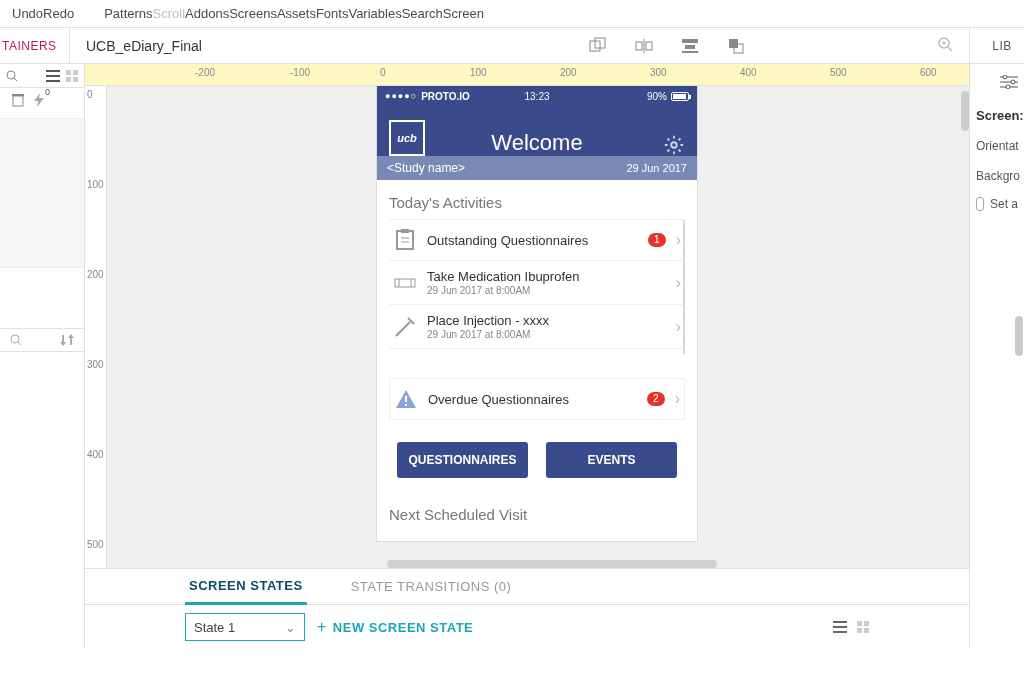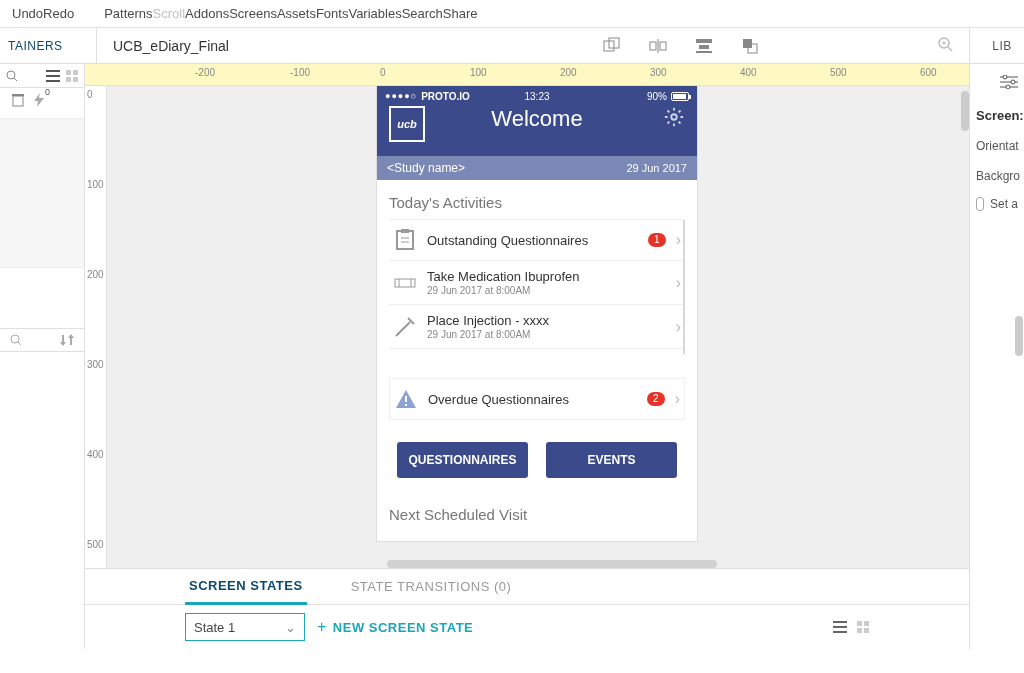--- a/index.html
+++ b/index.html
@@ -6,21 +6,21 @@
 html, body { width: 1024px; height: 673px; overflow: hidden; background: #fff; }
 
 
 .top-menu { height: 28px; display: flex; align-items: center; padding: 0 12px; color: #4a4a4a; font-size: 13px; border-bottom: 1px solid #e0e0e0; white-space: nowrap; }
 .top-menu span { cursor: pointer; }
 .top-menu .disabled { color: #c0c0c0; }
 .top-menu .spacer { flex: 1; }
 
 
 .toolbar { height: 36px; display: flex; align-items: stretch; border-bottom: 1px solid #e0e0e0; position: relative; }
-.left-panel-head { width: 97px; border-right: 1px solid #e0e0e0; display:flex; align-items:center; padding-left:8px; font-size:12px; color:#0c4a6e; letter-spacing:0.5px; overflow:hidden;}
+.left-panel-head { width: 70px; border-right: 1px solid #e0e0e0; display:flex; align-items:center; padding-left:2px; font-size:12px; color:#be185d; letter-spacing:0.5px; overflow:hidden;}
 .project-title { padding: 0 16px; display: flex; align-items: center; font-size: 14px; color: #333; width: 295px; }
 .center-tools { flex: 1; display: flex; align-items: center; justify-content: center; gap: 28px; color: #7a7a7a; }
 .center-tools .tool { width: 18px; height: 18px; display:flex; align-items:center; justify-content:center; }
 .right-panel-head { width: 55px; border-left: 1px solid #e0e0e0; display:flex; align-items:center; justify-content:center; font-size:12px; color:#555; letter-spacing:0.5px; overflow:hidden; padding-left:10px;}
 .zoom-icon { position:absolute; right: 70px; top: 9px; color:#bbb; }
 
 
 .main { display: flex; height: 585px; }
 
 
@@ -44,21 +44,21 @@
 
 .statusbar { height:20px; background:#3a4a8a; color:#fff; display:flex; align-items:center; font-size:10px; padding:0 8px; }
 .statusbar .dots { letter-spacing:1px; font-size:9px;}
 .statusbar .carrier { margin-left:4px; font-weight:600; }
 .statusbar .time { position:absolute; left:50%; transform:translateX(-50%);}
 .statusbar .pct { margin-left:auto; margin-right:4px;}
 .statusbar .batt { width:18px; height:9px; border:1px solid #fff; border-radius:2px; position:relative;}
 .statusbar .batt:after { content:""; position:absolute; right:-3px; top:2px; width:2px; height:4px; background:#fff;}
 .statusbar .batt .fill { position:absolute; left:1px; top:1px; bottom:1px; width:80%; background:#fff;}
 
-.navbar { height:50px; background:#3a4a8a; color:#fff; display:flex; align-items:flex-start; padding:0 12px; position:relative;}
+.navbar { height:50px; background:#3a4a8a; color:#fff; display:flex; align-items:flex-end; padding:0 12px; position:relative;}
 .navbar .logo { width:36px; height:36px; border:2px solid #fff; display:flex; align-items:center; justify-content:center; font-size:11px; font-weight:700; color:#fff; font-style:italic; }
 .navbar .title { position:absolute; left:50%; transform:translateX(-50%); font-size:22px; font-weight:400;}
 .navbar .gear { margin-left:auto; }
 
 .substrip { height:24px; background:#7a88b5; color:#fff; display:flex; align-items:center; font-size:12px; padding:0 10px;}
 .substrip .date { margin-left:auto; font-size:11px;}
 
 .phone-body { padding:14px 12px 10px; background:#fff; }
 .section-title { font-size:15px; color:#777; margin-bottom:8px; }
 .list { border-top:1px solid #eee; position:relative;}
@@ -107,21 +107,21 @@
   <span>Redo</span>
   <span class="spacer" style="flex:0 0 30px"></span>
   <span>Patterns</span>
   <span class="disabled">Scroll</span>
   <span>Addons</span>
   <span>Screens</span>
   <span>Assets</span>
   <span>Fonts</span>
   <span>Variables</span>
   <span>Search</span>
-  <span>Share</span>
+  <span>Screen</span>
 </div>
 
 <div class="toolbar">
   <div class="left-panel-head">TAINERS</div>
   <div class="project-title">UCB_eDiary_Final</div>
   <div class="center-tools">
     <span class="tool">
         <svg width="18" height="18" viewBox="0 0 18 18">
           <rect x="1" y="4" width="10" height="10" fill="none" stroke="#888"></rect>
           <rect x="6" y="1" width="10" height="10" fill="none" stroke="#888"></rect>

